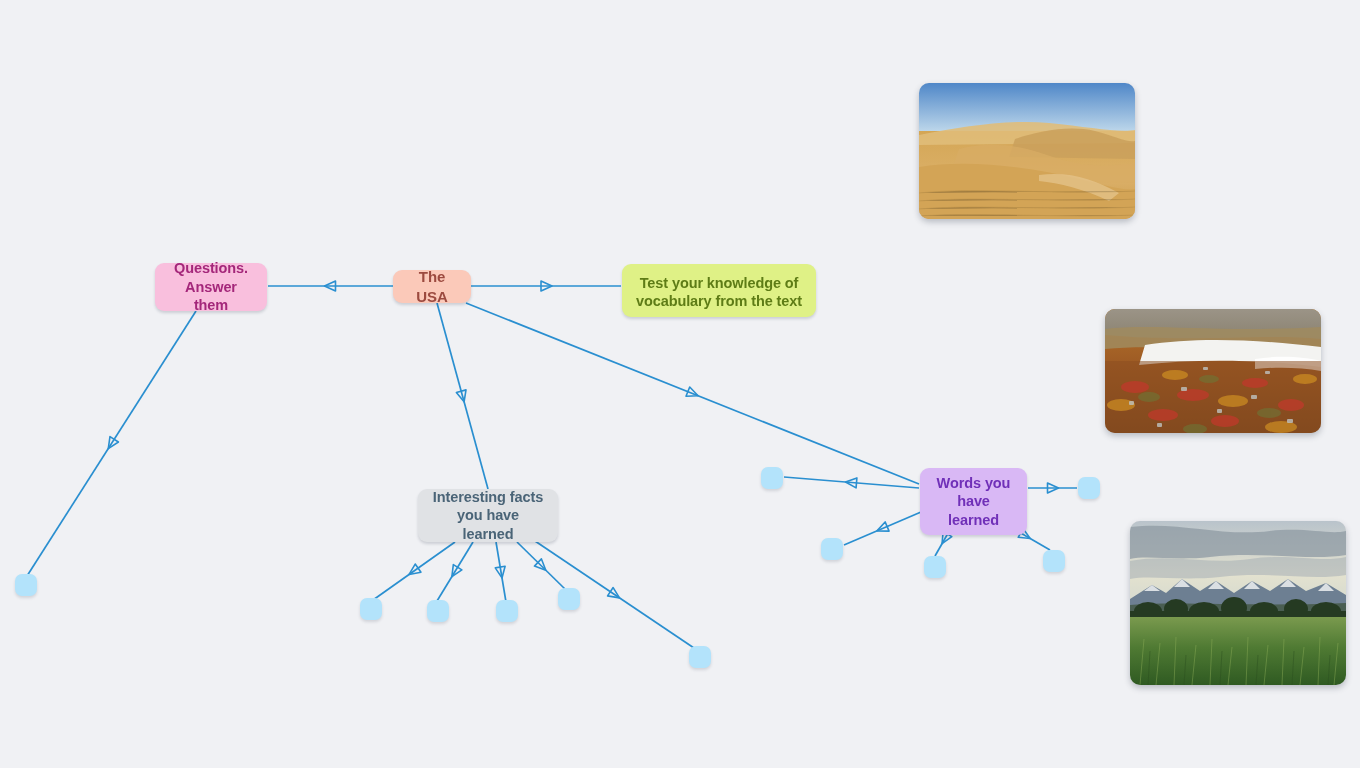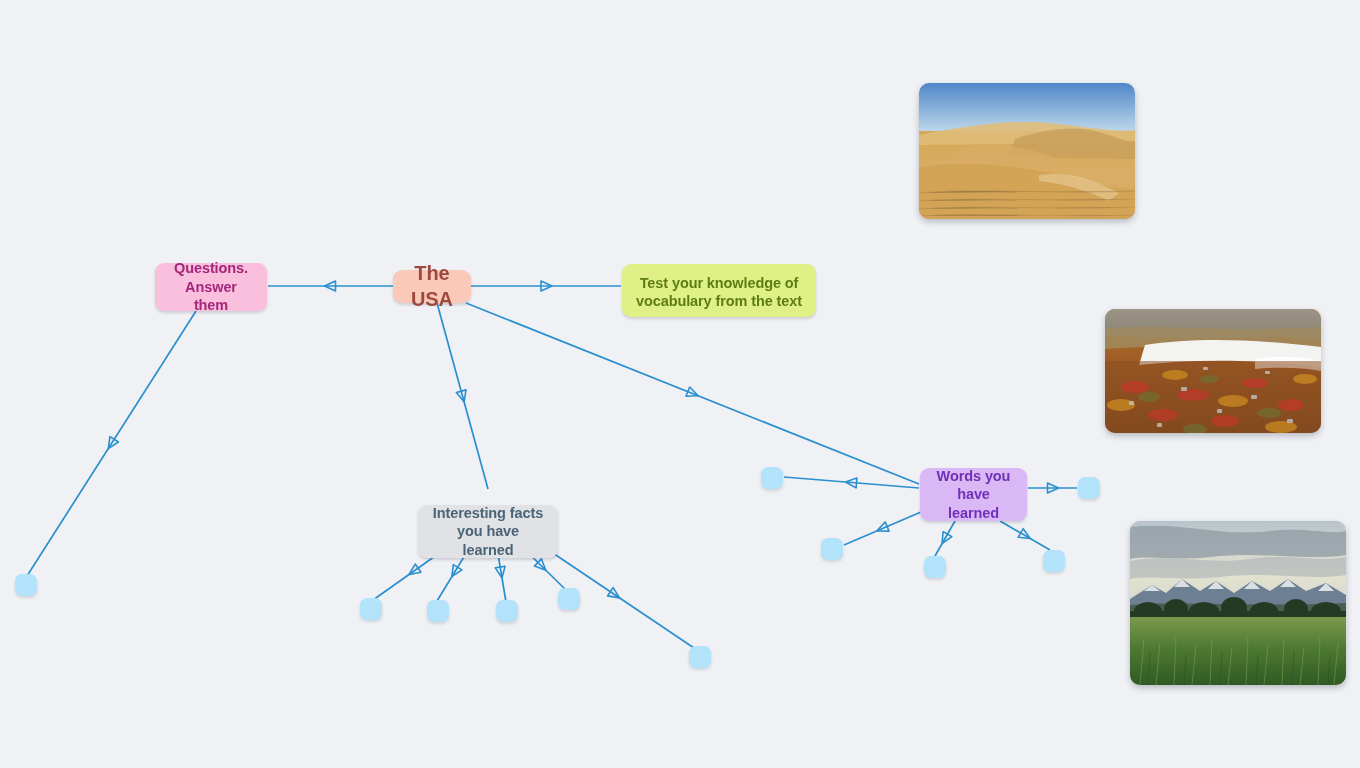--- a/index.html
+++ b/index.html
@@ -41,21 +41,21 @@
     letter-spacing: -0.1px;
     white-space: pre-line;
     box-shadow: 0 2px 3px rgba(40,50,70,0.18);
     user-select: none;
   }
   .node-topic {
     font-size: 14.5px;
     padding: 6px 12px;
   }
   .node-root {
-    font-size: 20px;
+    font-size: 15px;
     padding: 6px 13px;
   }
   .leaf {
     position: absolute;
     width: 22px;
     height: 22px;
     border-radius: 7px;
     background: #b3e3fb;
     box-shadow: 0 2px 3px rgba(40,50,70,0.15);
   }
@@ -135,23 +135,23 @@
         <polygon points="-5,-5 6,0 -5,5" fill="none" stroke="#2a8fd0" stroke-width="1.6" stroke-linejoin="round" transform="translate(1025,535.5) rotate(30.113733150982434)"></polygon>
       </g>
     </svg>
 
   <div id="nodes-host">
       <div class="node node-root" style="left: 393px; top: 270px; width: 78px; height: 33px; background: rgb(251, 201, 185); color: rgb(156, 74, 63);"><span>The USA</span></div>
       <div class="node node-topic" style="left: 155px; top: 263px; width: 112px; height: 48px; background: rgb(249, 191, 221); color: rgb(164, 39, 122);"><span>Questions.
 Answer them</span></div>
       <div class="node node-topic" style="left: 622px; top: 264px; width: 194px; height: 53px; background: rgb(223, 241, 134); color: rgb(94, 124, 22); align-items: flex-end;"><span>Test your knowledge of
 vocabulary from the text</span></div>
-      <div class="node node-topic" style="left: 418px; top: 489px; width: 140px; height: 53px; background: rgb(224, 226, 229); color: rgb(74, 100, 119); margin-top: 16px;"><span>Interesting facts
+      <div class="node node-topic" style="left: 418px; top: 489px; width: 140px; height: 53px; background: rgb(224, 226, 229); color: rgb(74, 100, 119);"><span>Interesting facts
 you have learned</span></div>
-      <div class="node node-topic" style="left: 920px; top: 468px; width: 107px; height: 53px; background: rgb(217, 184, 245); color: rgb(112, 48, 184); align-items: center;"><span>Words you
+      <div class="node node-topic" style="left: 920px; top: 468px; width: 107px; height: 67px; background: rgb(217, 184, 245); color: rgb(112, 48, 184); align-items: center;"><span>Words you
 have learned</span></div>
     </div>
   <div id="leaves-host">
       <div class="leaf" style="left: 15px; top: 574px;"></div>
       <div class="leaf" style="left: 360px; top: 598px;"></div>
       <div class="leaf" style="left: 427px; top: 600px;"></div>
       <div class="leaf" style="left: 496px; top: 600px;"></div>
       <div class="leaf" style="left: 558px; top: 588px;"></div>
       <div class="leaf" style="left: 689px; top: 646px;"></div>
       <div class="leaf" style="left: 761px; top: 467px;"></div>

